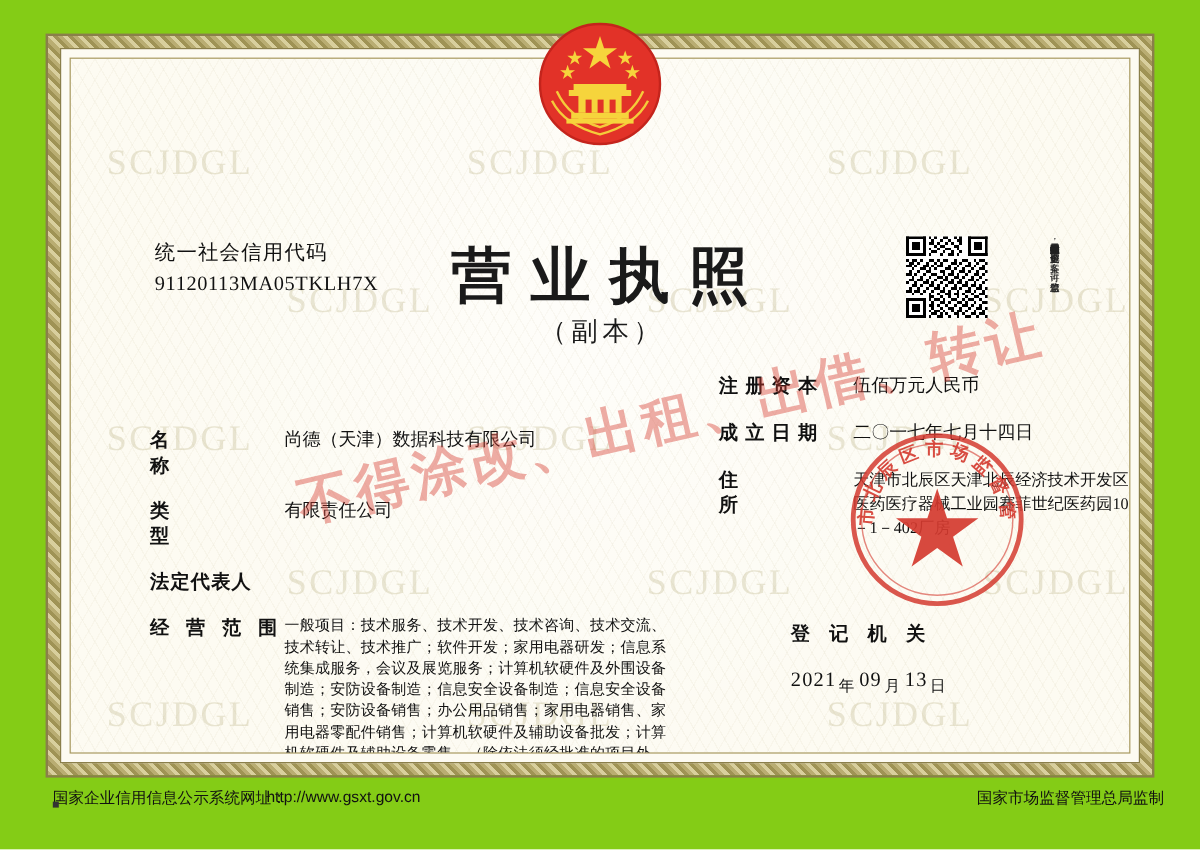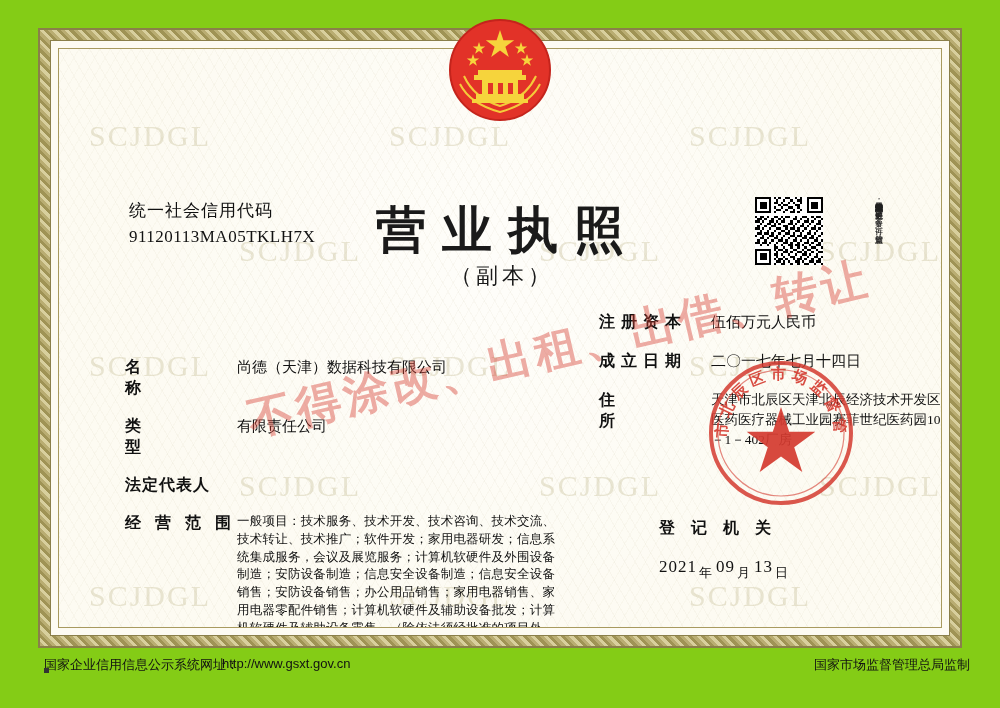--- a/index.html
+++ b/index.html
@@ -238,21 +238,21 @@
     letter-spacing: 6px;
     color: #111;
     margin-top: 25px;
   }
   .date-row {
     position: absolute;
     left: 600px;
     bottom: 50px;
     width: 200px;
     display: flex;
-    align-items: center;
+    align-items: flex-start;
     color: #111;
   }
   .date-num {
     font-size: 17px;
     letter-spacing: 1px;
   }
   .date-unit {
     font-size: 13px;
     padding: 0 4px 0 2px;
     position: relative;

